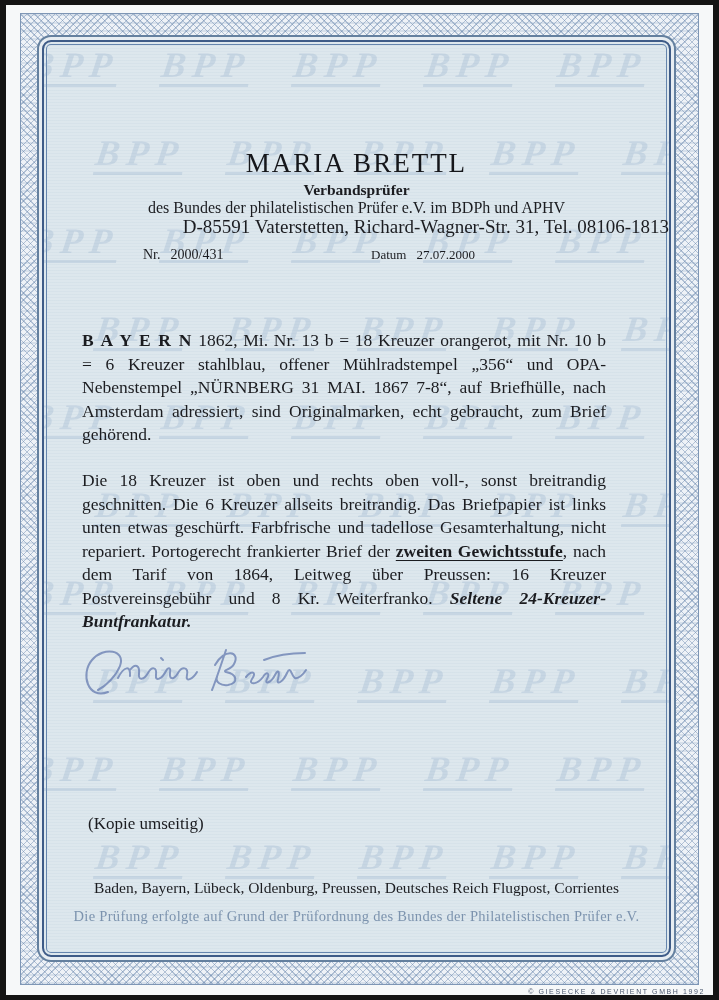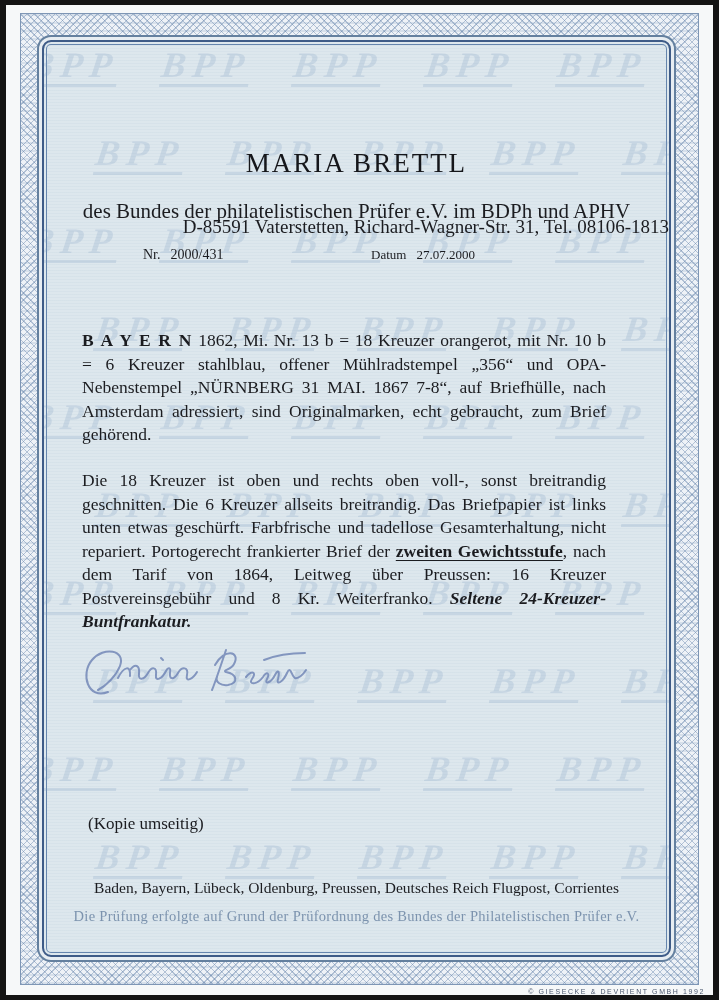--- a/index.html
+++ b/index.html
@@ -57,21 +57,21 @@
   .centered { position: absolute; left: 0; right: 0; text-align: center; }
   .title {
     top: 48px;
     font-size: 37px;
     letter-spacing: 9px;
     color: #4e6690;
     font-weight: 400;
   }
   .name { top: 106px; font-size: 27px; letter-spacing: 2px; color: #15161a; }
   .role { top: 139px; font-size: 15.5px; font-weight: 700; }
-  .assoc { top: 157px; font-size: 21px; }
+  .assoc { top: 157px; font-size: 16px; }
   .addr { top: 174px; font-size: 19px; text-align: right; }
   .ref-number { position: absolute; top: 205px; left: 99px; font-size: 14px; }
   .ref-date { position: absolute; top: 205px; left: 327px; font-size: 13px; }
   .ref-number .val, .ref-date .val { margin-left: 10px; }
   .para {
     position: absolute;
     left: 38px;
     width: 524px;
     font-size: 17.5px;
     line-height: 23.5px;
@@ -156,20 +156,21 @@
         <span class="wm" style="left: 316px; top: 794px;">BPP</span>
         <span class="wm" style="left: 448px; top: 794px;">BPP</span>
         <span class="wm" style="left: 580px; top: 794px;">BPP</span>
       </div>
 
     <div class="content">
 
 
       <div class="centered name">MARIA BRETTL</div>
 
+      <div class="centered role">Verbandsprüfer</div>
 
       <div class="centered assoc">des Bundes der philatelistischen Prüfer e.V. im BDPh und APHV</div>
 
       <div class="centered addr">D-85591 Vaterstetten, Richard-Wagner-Str. 31, Tel. 08106-1813</div>
 
       <div class="ref-number">
         <span>Nr.</span><span class="val">2000/431</span>
       </div>
 
       <div class="ref-date">

